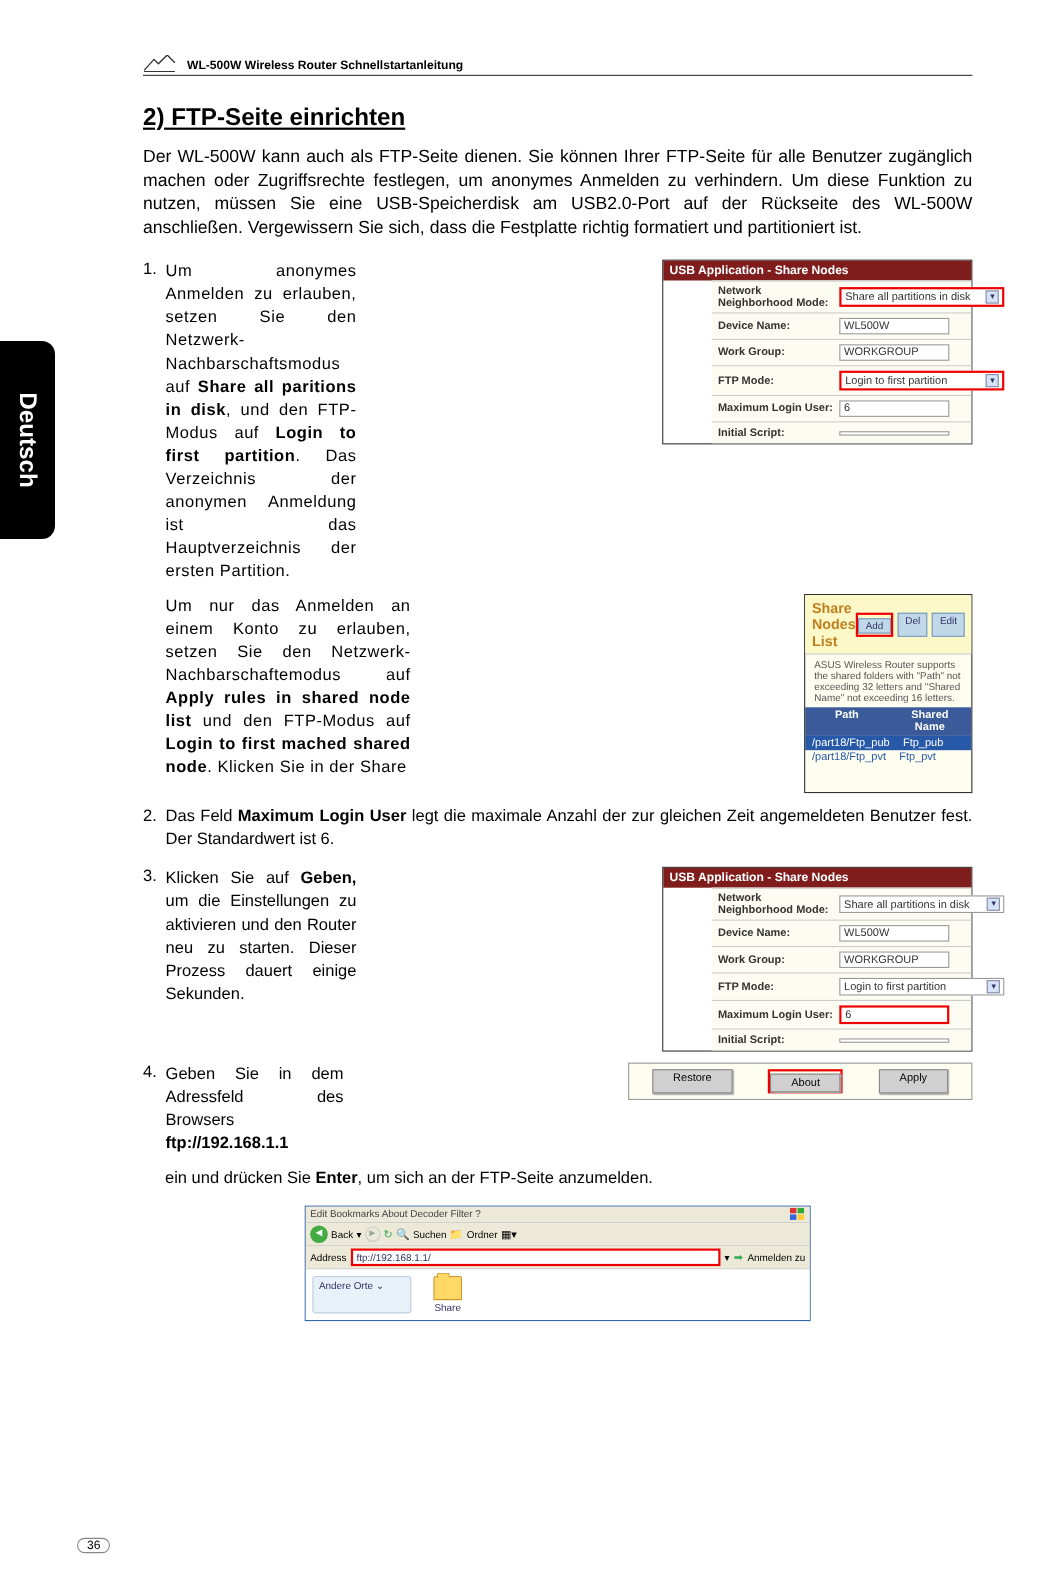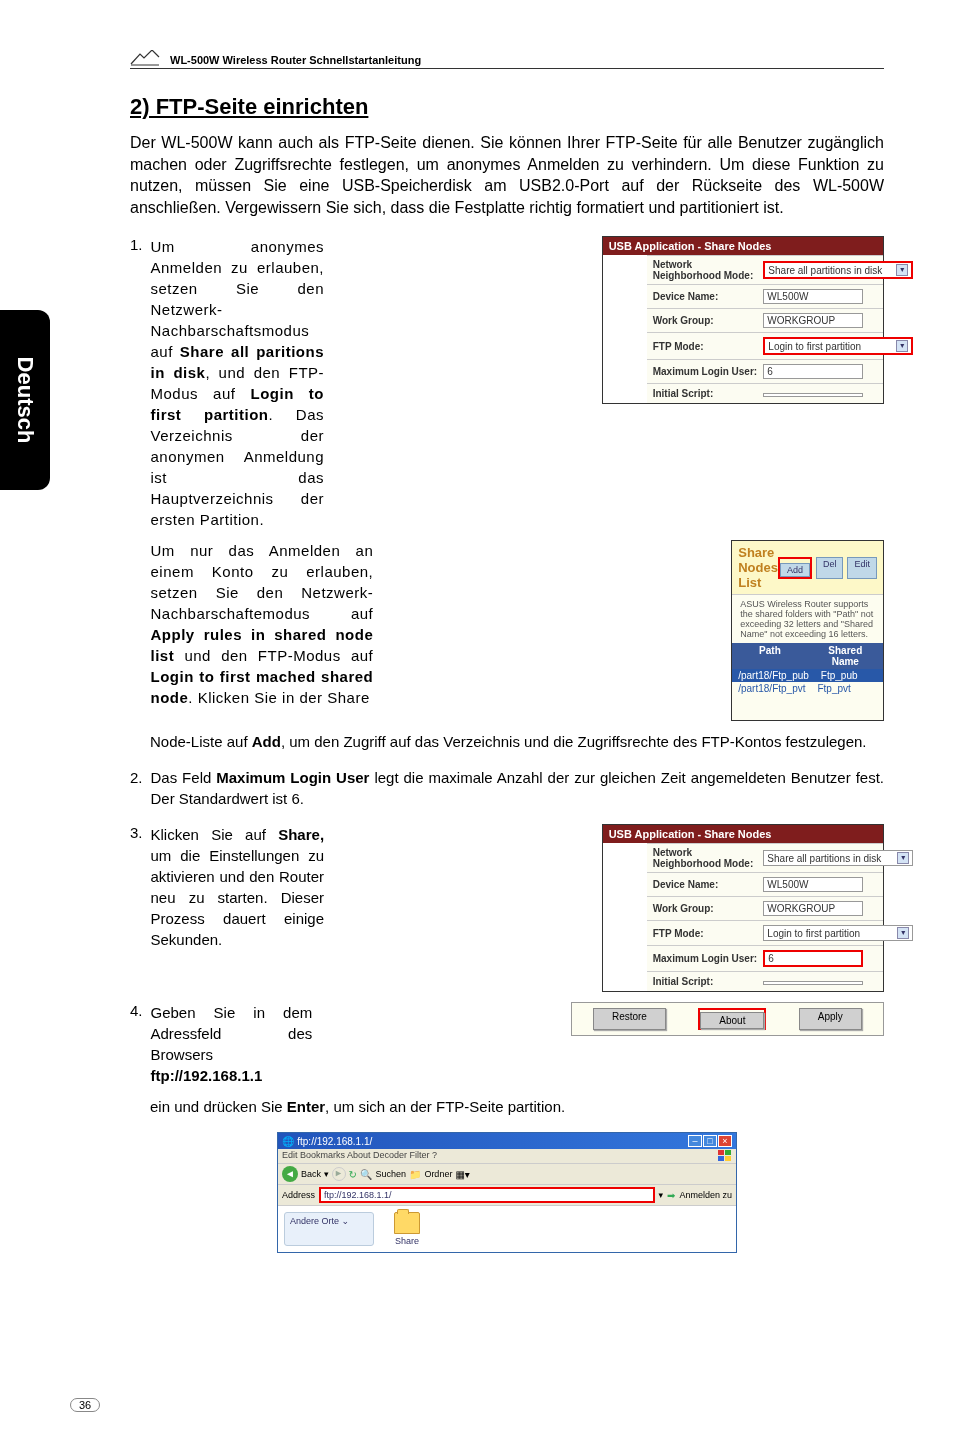--- a/index.html
+++ b/index.html
@@ -474,36 +474,33 @@
         </div>
         <div class="share-table-row blue-text">
           <div>/part18/Ftp_pvt</div>
           <div>Ftp_pvt</div>
         </div>
         <div style="height:25px"></div>
       </div>
     </div>
   </div>
 
-  <p class="full-para">
-    <span>Node-Liste auf </span><b>Add</b><span>, um den Zugriff auf das Verzeichnis und die Zugriffsrechte des FTP-Kontos festzulegen.</span>
-  </p>
 
   <div class="full-para-numbered">
     <div class="list-num">2.</div>
     <div>
       <span>Das Feld </span><b>Maximum Login User</b><span> legt die maximale Anzahl der zur gleichen Zeit angemeldeten Benutzer fest. Der Standardwert ist 6.</span>
     </div>
   </div>
 
   <div class="content-row">
     <div class="text-col-wrap">
       <div class="list-num">3.</div>
       <div class="text-col">
-        <span>Klicken Sie auf </span><b>Share,</b><span> um die Einstellungen zu aktivieren und den Router neu zu starten. Dieser Prozess dauert einige Sekunden.</span>
+        <span>Klicken Sie auf </span><b>Geben,</b><span> um die Einstellungen zu aktivieren und den Router neu zu starten. Dieser Prozess dauert einige Sekunden.</span>
       </div>
     </div>
     <div class="img-col">
       <div class="screenshot">
         <div class="panel-title">USB Application - Share Nodes</div>
         <div class="field-row">
             <div class="field-label">Network Neighborhood Mode:</div>
             <div class="field-value">
               <div class="field-select">
                 <span>Share all partitions in disk</span>
@@ -550,32 +547,24 @@
     <div class="img-col">
       <div class="bottom-buttons">
         <span class="bottom-btn">Restore</span>
         <span class="red-highlight-box"><span class="bottom-btn">About</span></span>
         <span class="bottom-btn">Apply</span>
       </div>
     </div>
   </div>
 
   <p class="full-para" style="margin-left:20px">
-    <span> ein und drücken Sie </span><b>Enter</b><span>, um sich an der FTP-Seite partition.</span>
+    <span> ein und drücken Sie </span><b>Enter</b><span>, um sich an der FTP-Seite anzumelden.</span>
   </p>
 
   <div class="browser-window">
-    <div class="browser-titlebar">
-      <span>🌐 <span>ftp://192.168.1.1/</span></span>
-      <div class="win-btns">
-        <span class="win-btn win-min">–</span>
-        <span class="win-btn win-max">□</span>
-        <span class="win-btn win-close">×</span>
-      </div>
-    </div>
     <div class="browser-menu">
       <span>Edit   Bookmarks   About   Decoder   Filter   ?</span>
       <span class="win-logo">
         <svg width="14" height="12" viewBox="0 0 14 12">
             <rect x="0" y="0" width="6" height="5" fill="#d33"></rect>
             <rect x="7" y="0" width="6" height="5" fill="#3a3"></rect>
             <rect x="0" y="6" width="6" height="5" fill="#36d"></rect>
             <rect x="7" y="6" width="6" height="5" fill="#fc3"></rect>
           </svg>
       </span>

